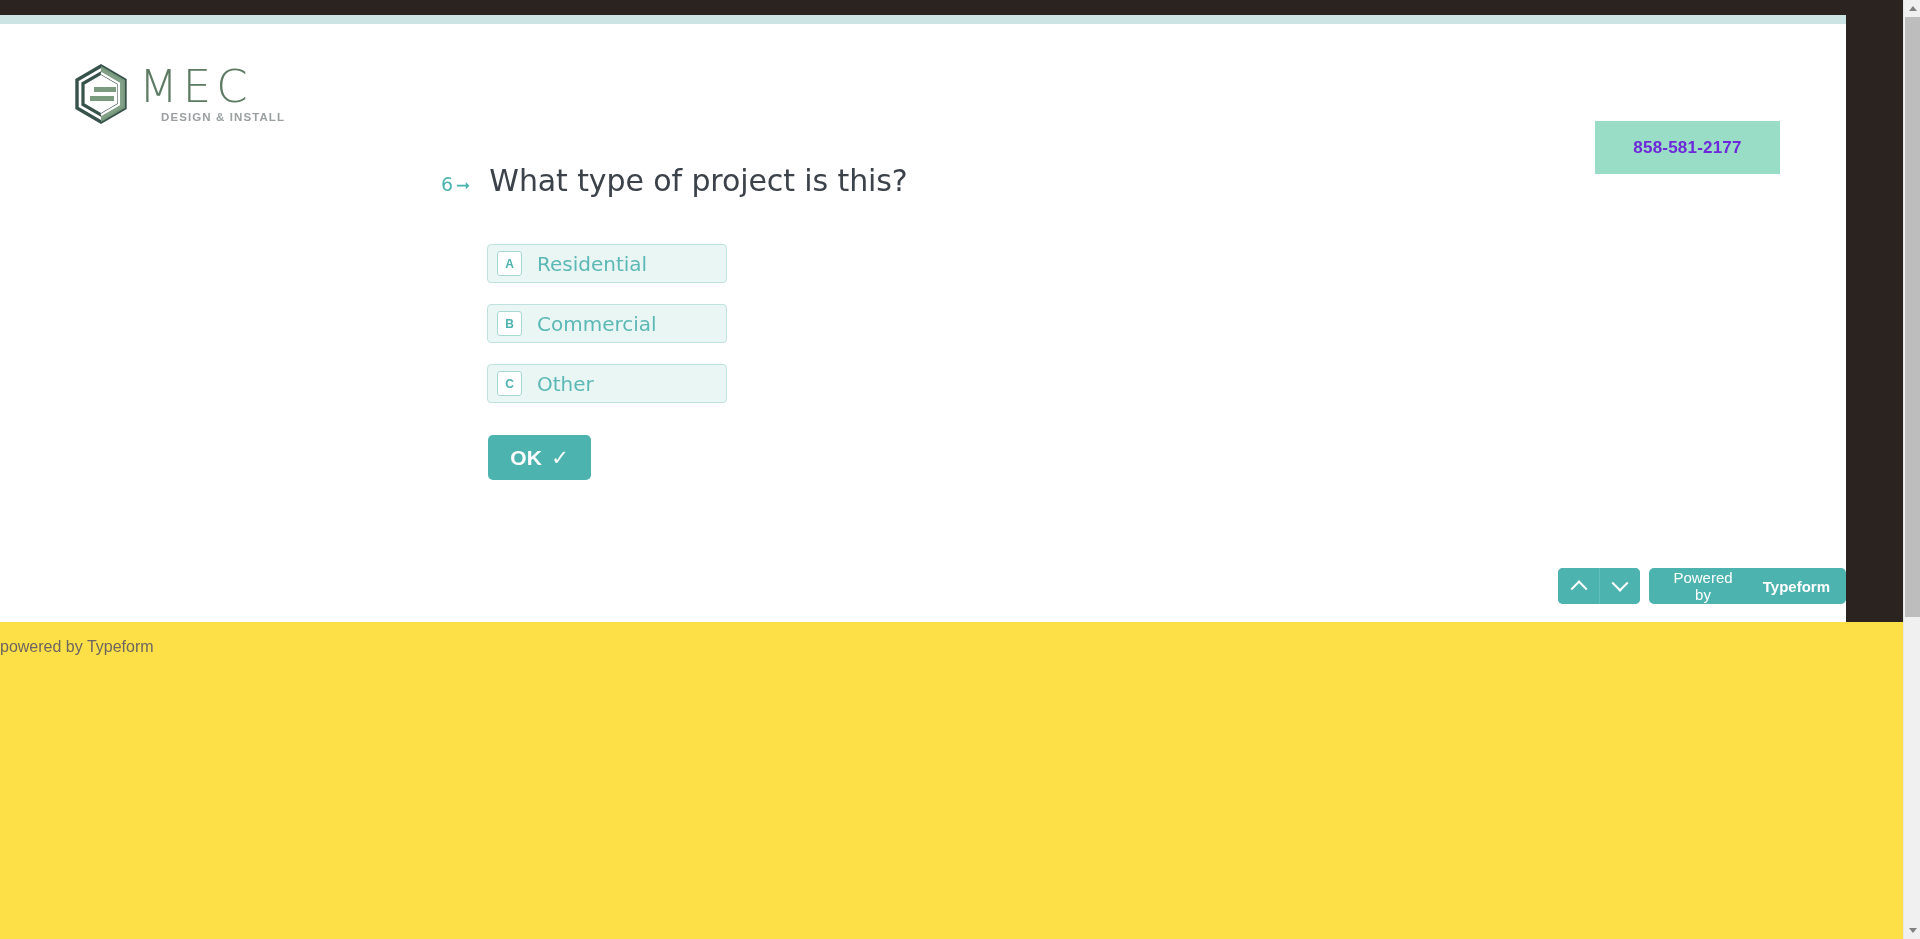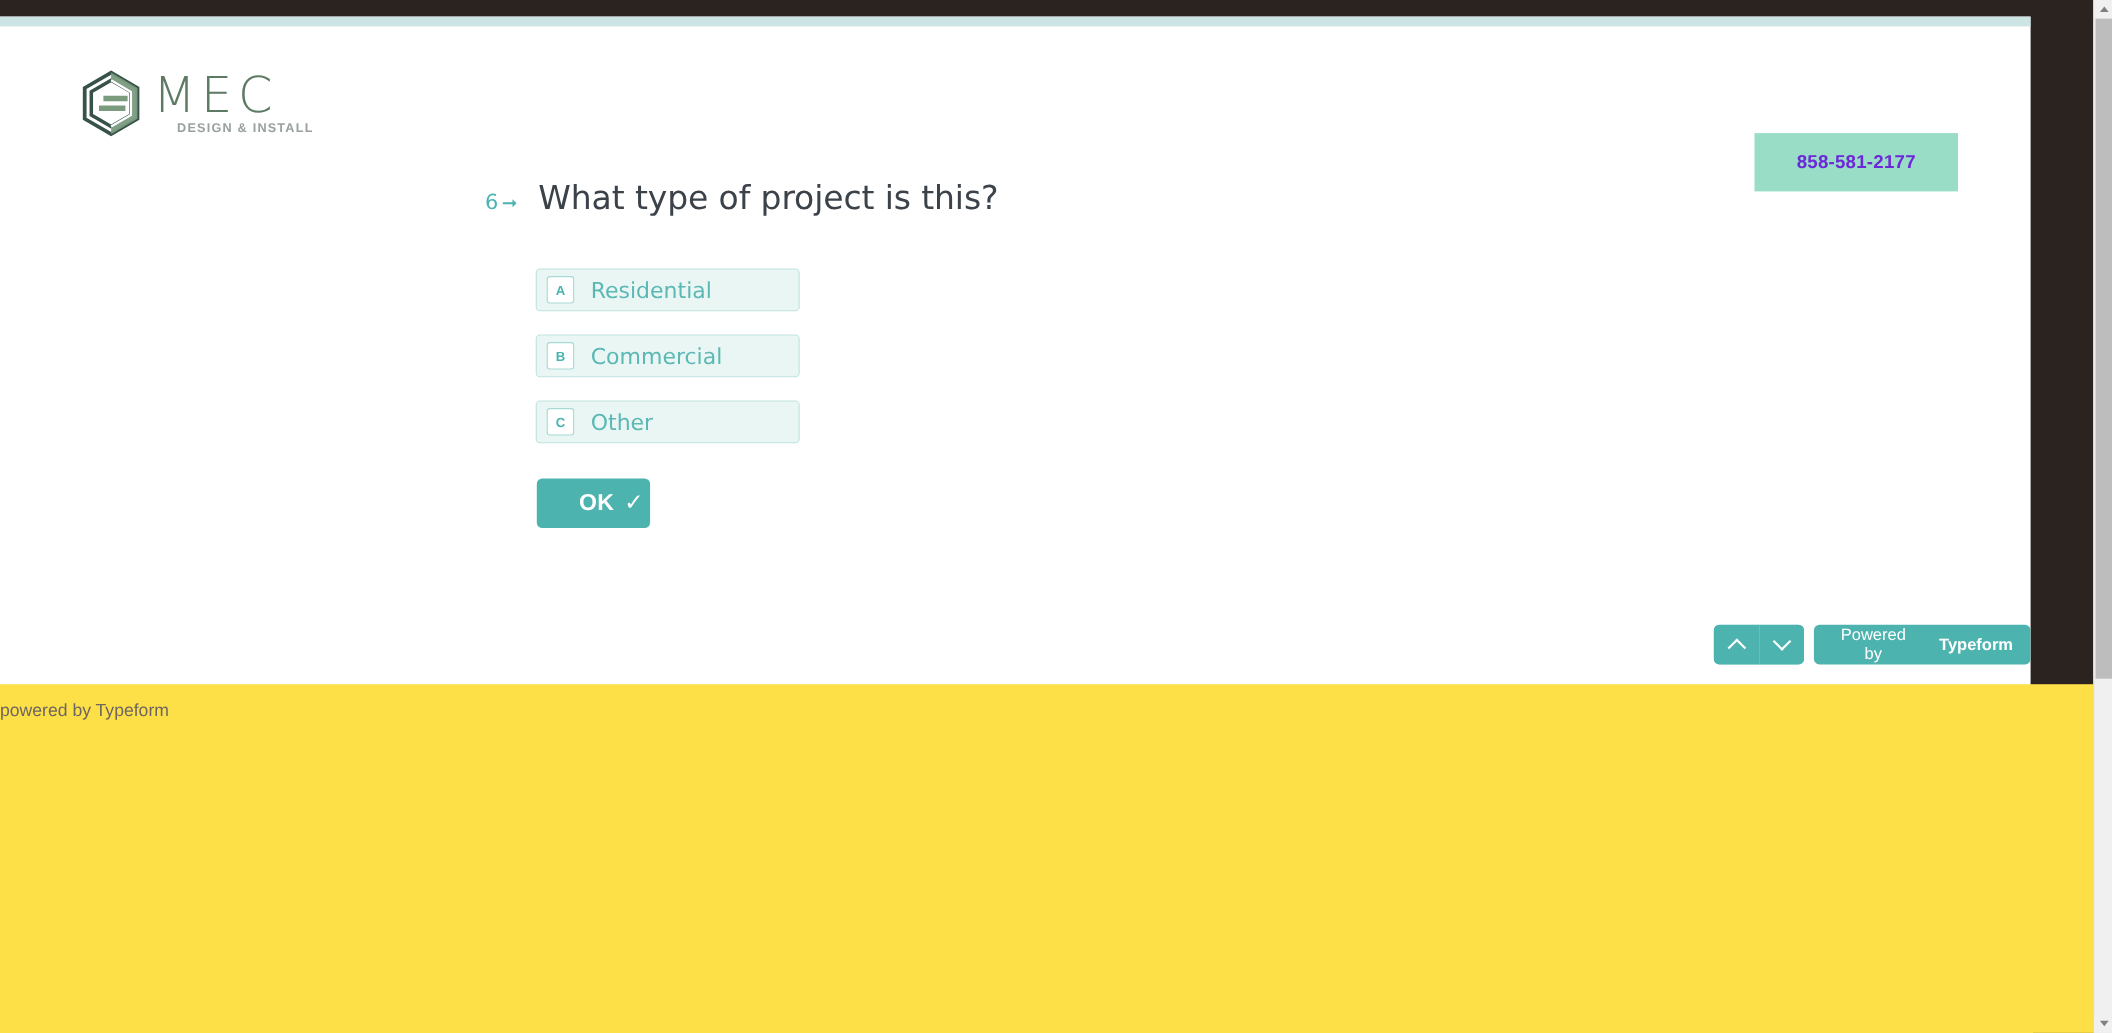--- a/index.html
+++ b/index.html
@@ -173,21 +173,21 @@
   .ok-button {
     position: absolute;
     top: 420px; left: 488px;
     width: 103px; height: 45px;
     background: #4cb3af;
     border: none;
     border-radius: 5px;
     color: #ffffff;
     display: flex;
     align-items: center;
-    justify-content: flex-end;
+    justify-content: center;
     gap: 9px;
     cursor: pointer;
   }
   .ok-label { font-size: 21px; font-weight: 700; letter-spacing: 0.3px; }
   .ok-check { font-size: 21px; font-weight: 400; line-height: 1; }
 
   .nav-cluster {
     position: absolute;
     top: 553px; left: 1558px;
     display: flex;

